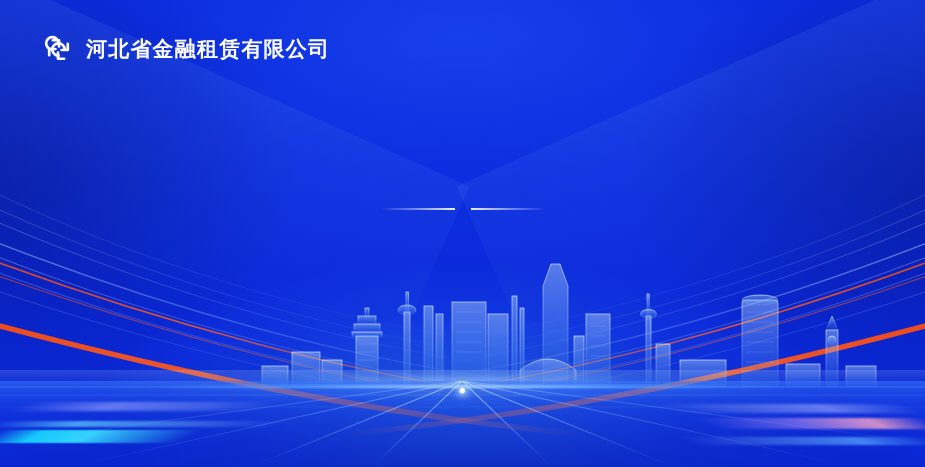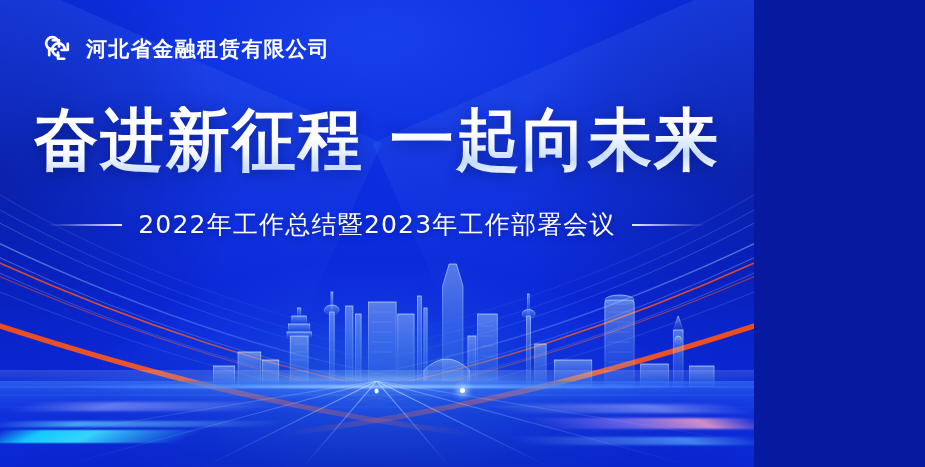--- a/index.html
+++ b/index.html
@@ -5,21 +5,21 @@
   * { margin:0; padding:0; box-sizing:border-box; }
   html,body { background:#07199e; }
   body {
     width:925px; height:467px;
     font-family:"Liberation Sans", sans-serif;
     overflow:hidden;
   }
 
   #banner {
     position:relative;
-    width:754px; height:467px;
+    width:925px; height:467px;
     overflow:hidden;
     background:
       radial-gradient(ellipse 55% 42% at 50% 86%, rgba(60,150,255,.55) 0%, rgba(40,110,250,.18) 45%, rgba(10,44,224,0) 72%),
       radial-gradient(ellipse 70% 60% at 50% 8%, #1840ea 0%, #0c2ee0 48%, #0a28d8 100%),
       linear-gradient(175deg,#0d2fe2 0%,#0a2ce0 40%,#0a27d6 72%,#0b2ad8 100%);
   }
 
   
   .vignette {
     position:absolute; inset:0;
@@ -385,23 +385,19 @@
         <path d="M43 50 L31 50 L31 38"></path>
         <path d="M14 43 L14 31 L26 31"></path>
         <path d="M50 21 L50 33 L38 33"></path>
       </g>
     </svg>
     <div class="logo-text">
       <div class="logo-cn">河北省金融租赁有限公司</div>
     </div>
   </div>
 
-  <div class="title-wrap">
-    <span class="main-title"><span>奋进新征程</span><span class="gap"></span><span>一起向未来</span></span>
-  </div>
 
   <div class="sub-wrap">
     <span class="sub-line left"></span>
-    <span class="subtitle">2022年工作总结暨2023年工作部署会议</span>
     <span class="sub-line right"></span>
   </div>
 
 </div>
 
 </body></html>

